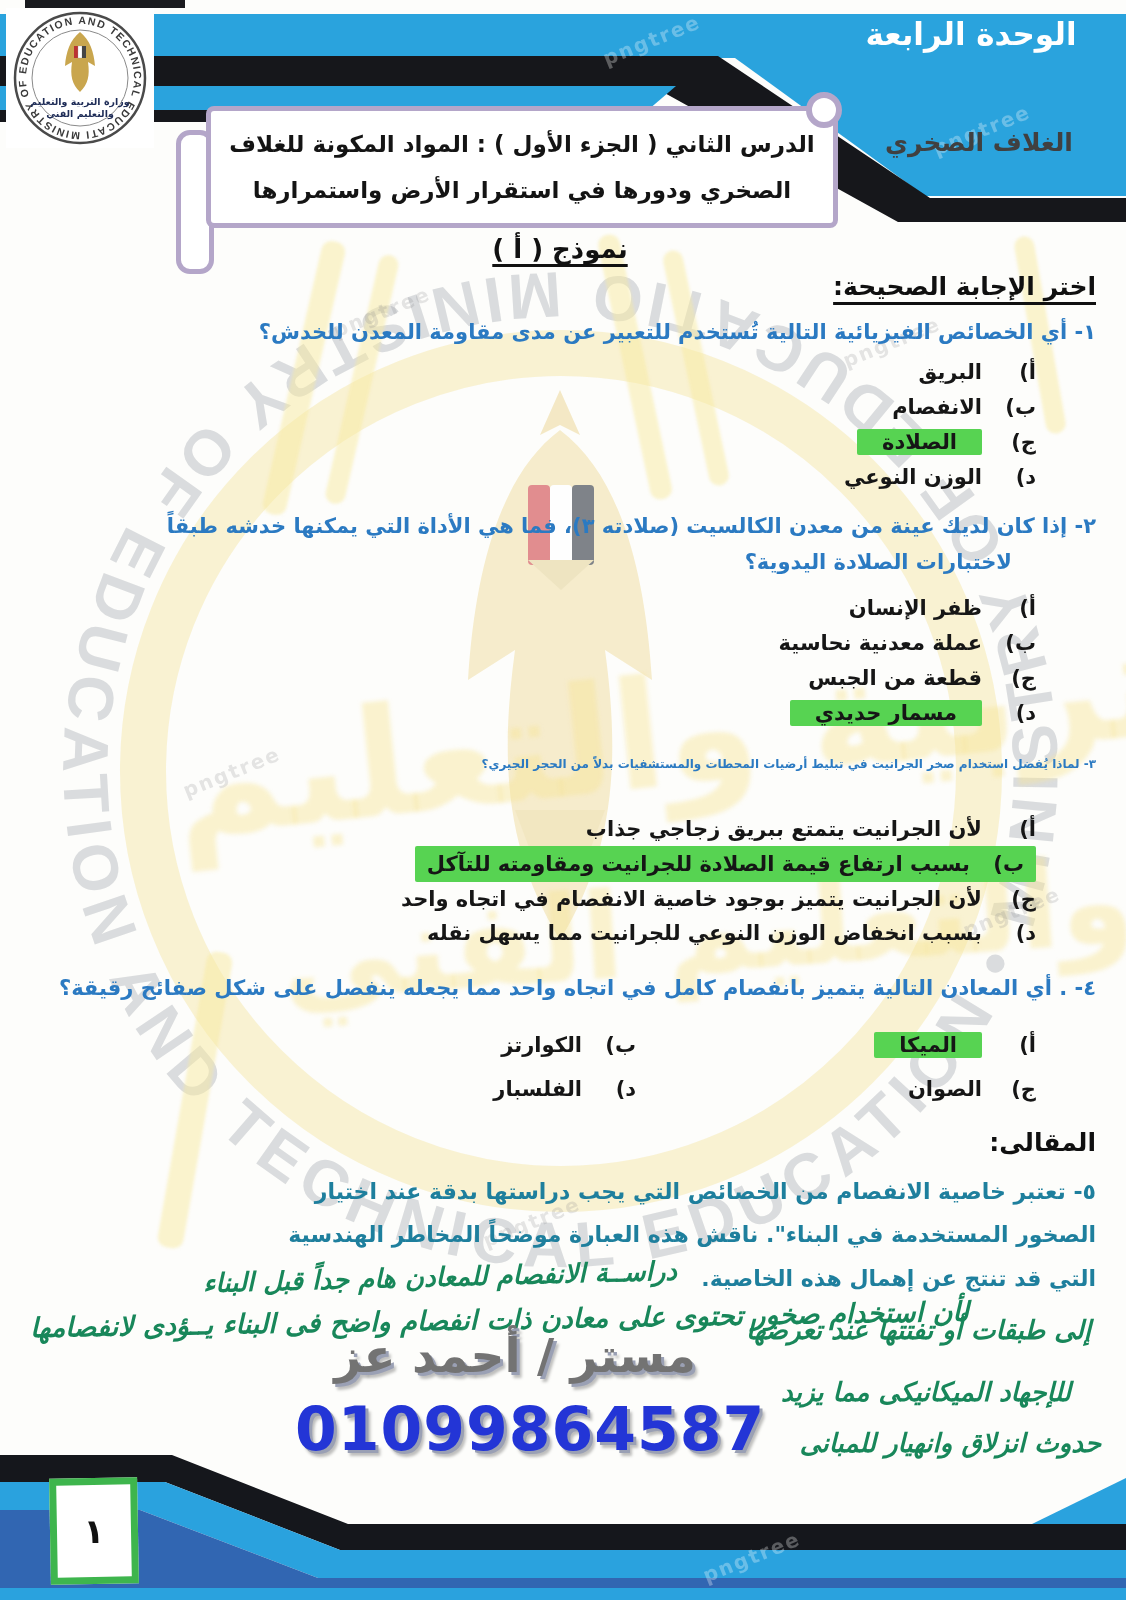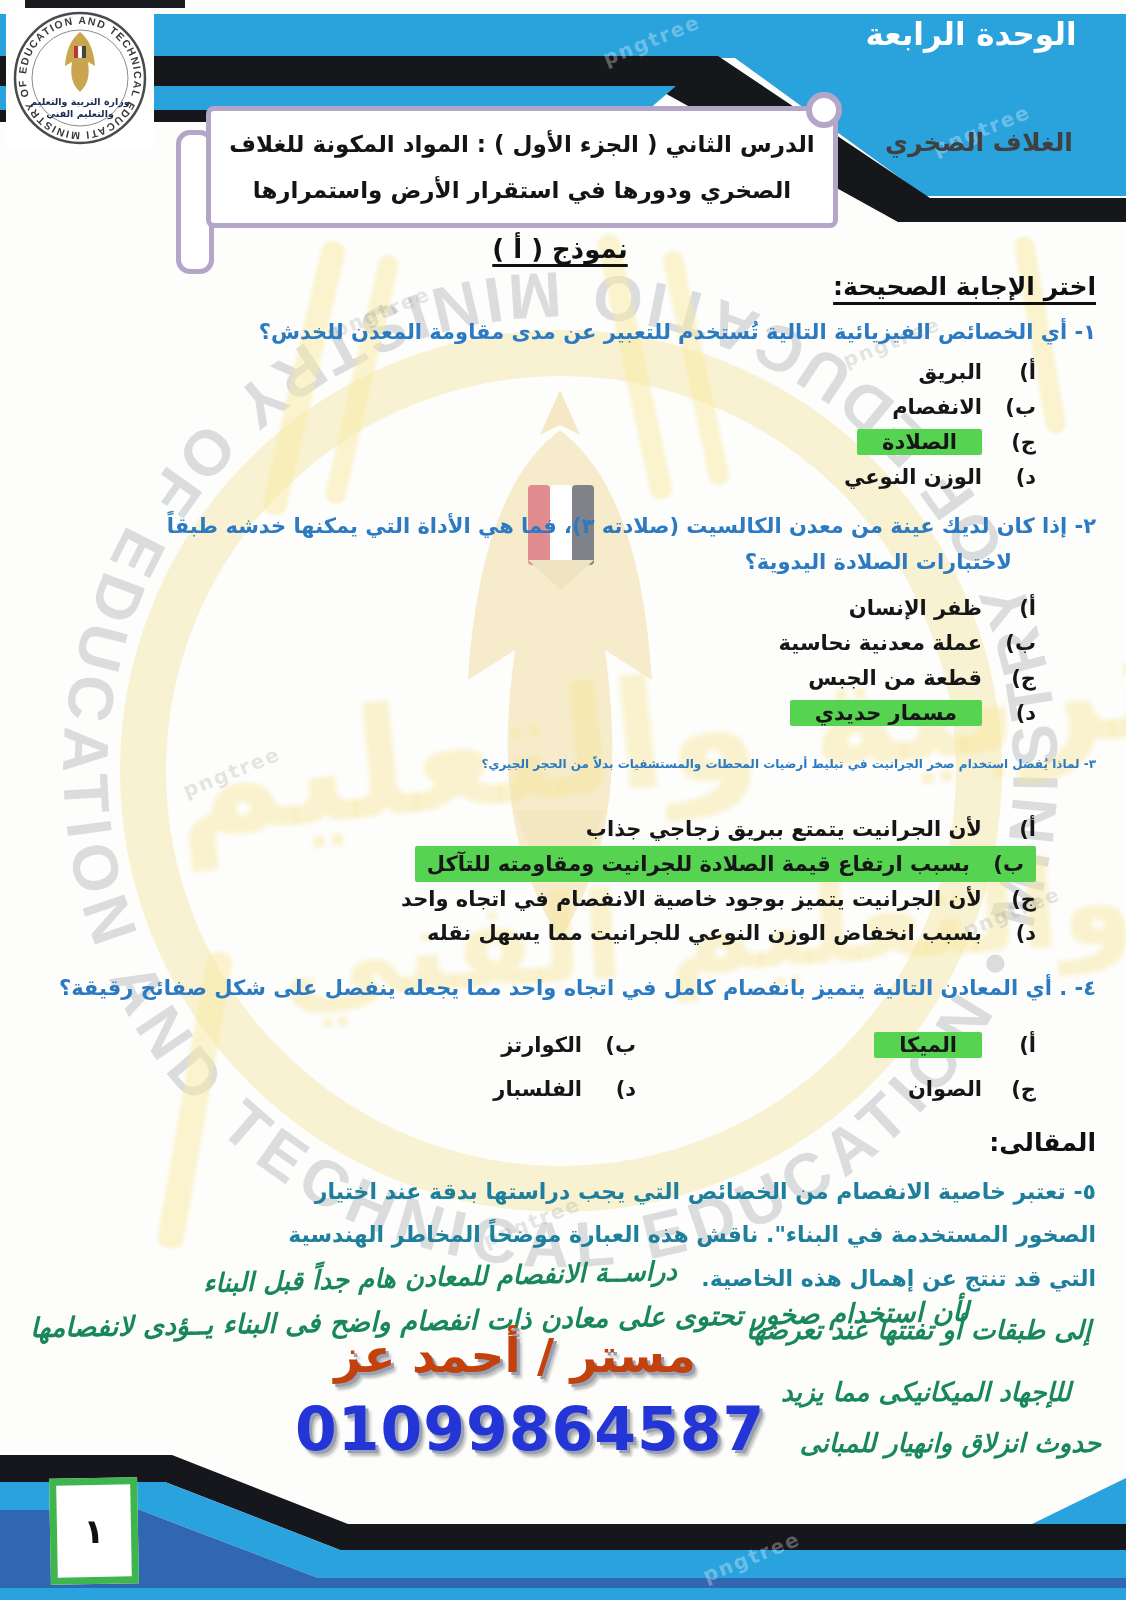--- a/index.html
+++ b/index.html
@@ -61,21 +61,21 @@
   .eline{font-size:22px;font-weight:bold;color:#1e7f9d;line-height:43px;}
   .eline.l3{display:flex;gap:24px;align-items:baseline;}
   
   .hw{color:#18875a;font-style:italic;font-weight:bold;letter-spacing:1px;direction:rtl;}
   .hw.inline{display:inline-block;font-size:26px;transform:rotate(-1.5deg);}
   .hw-full{font-size:27px;line-height:40px;transform:rotate(-1deg);width:max-content;margin:0 auto 0 0;}
   .hw-abs{position:absolute;z-index:3;font-size:26px;}
   .hw1{right:35px;top:1315px;} .hw2{right:55px;top:1377px;} .hw3{right:25px;top:1428px;}
   
   .sig-name{position:absolute;left:325px;top:1328px;width:380px;z-index:4;text-align:center;
-      direction:rtl;font-size:47px;font-weight:bold;color:#c2410c;
+      direction:rtl;font-size:47px;font-weight:bold;color:#737373;
       text-shadow:3px 3px 0 #9aa0b4,5px 6px 3px rgba(0,0,0,.25);}
   .sig-phone{position:absolute;left:295px;top:1394px;width:440px;z-index:4;text-align:center;
       direction:ltr;font-size:60px;font-weight:bold;color:#2335d6;letter-spacing:1px;
       text-shadow:3px 3px 0 #9aa0b4,5px 6px 3px rgba(0,0,0,.25);}
   
   .ftr-svg{position:absolute;left:0;top:1440px;z-index:2;}
   .page-box{position:absolute;left:50px;top:1478px;width:74px;height:92px;z-index:5;
       background:#fff;border:7px solid #3eb54d;display:flex;align-items:center;justify-content:center;
       font-size:34px;font-weight:bold;color:#111;transform:rotate(-1deg);}
 </style>

